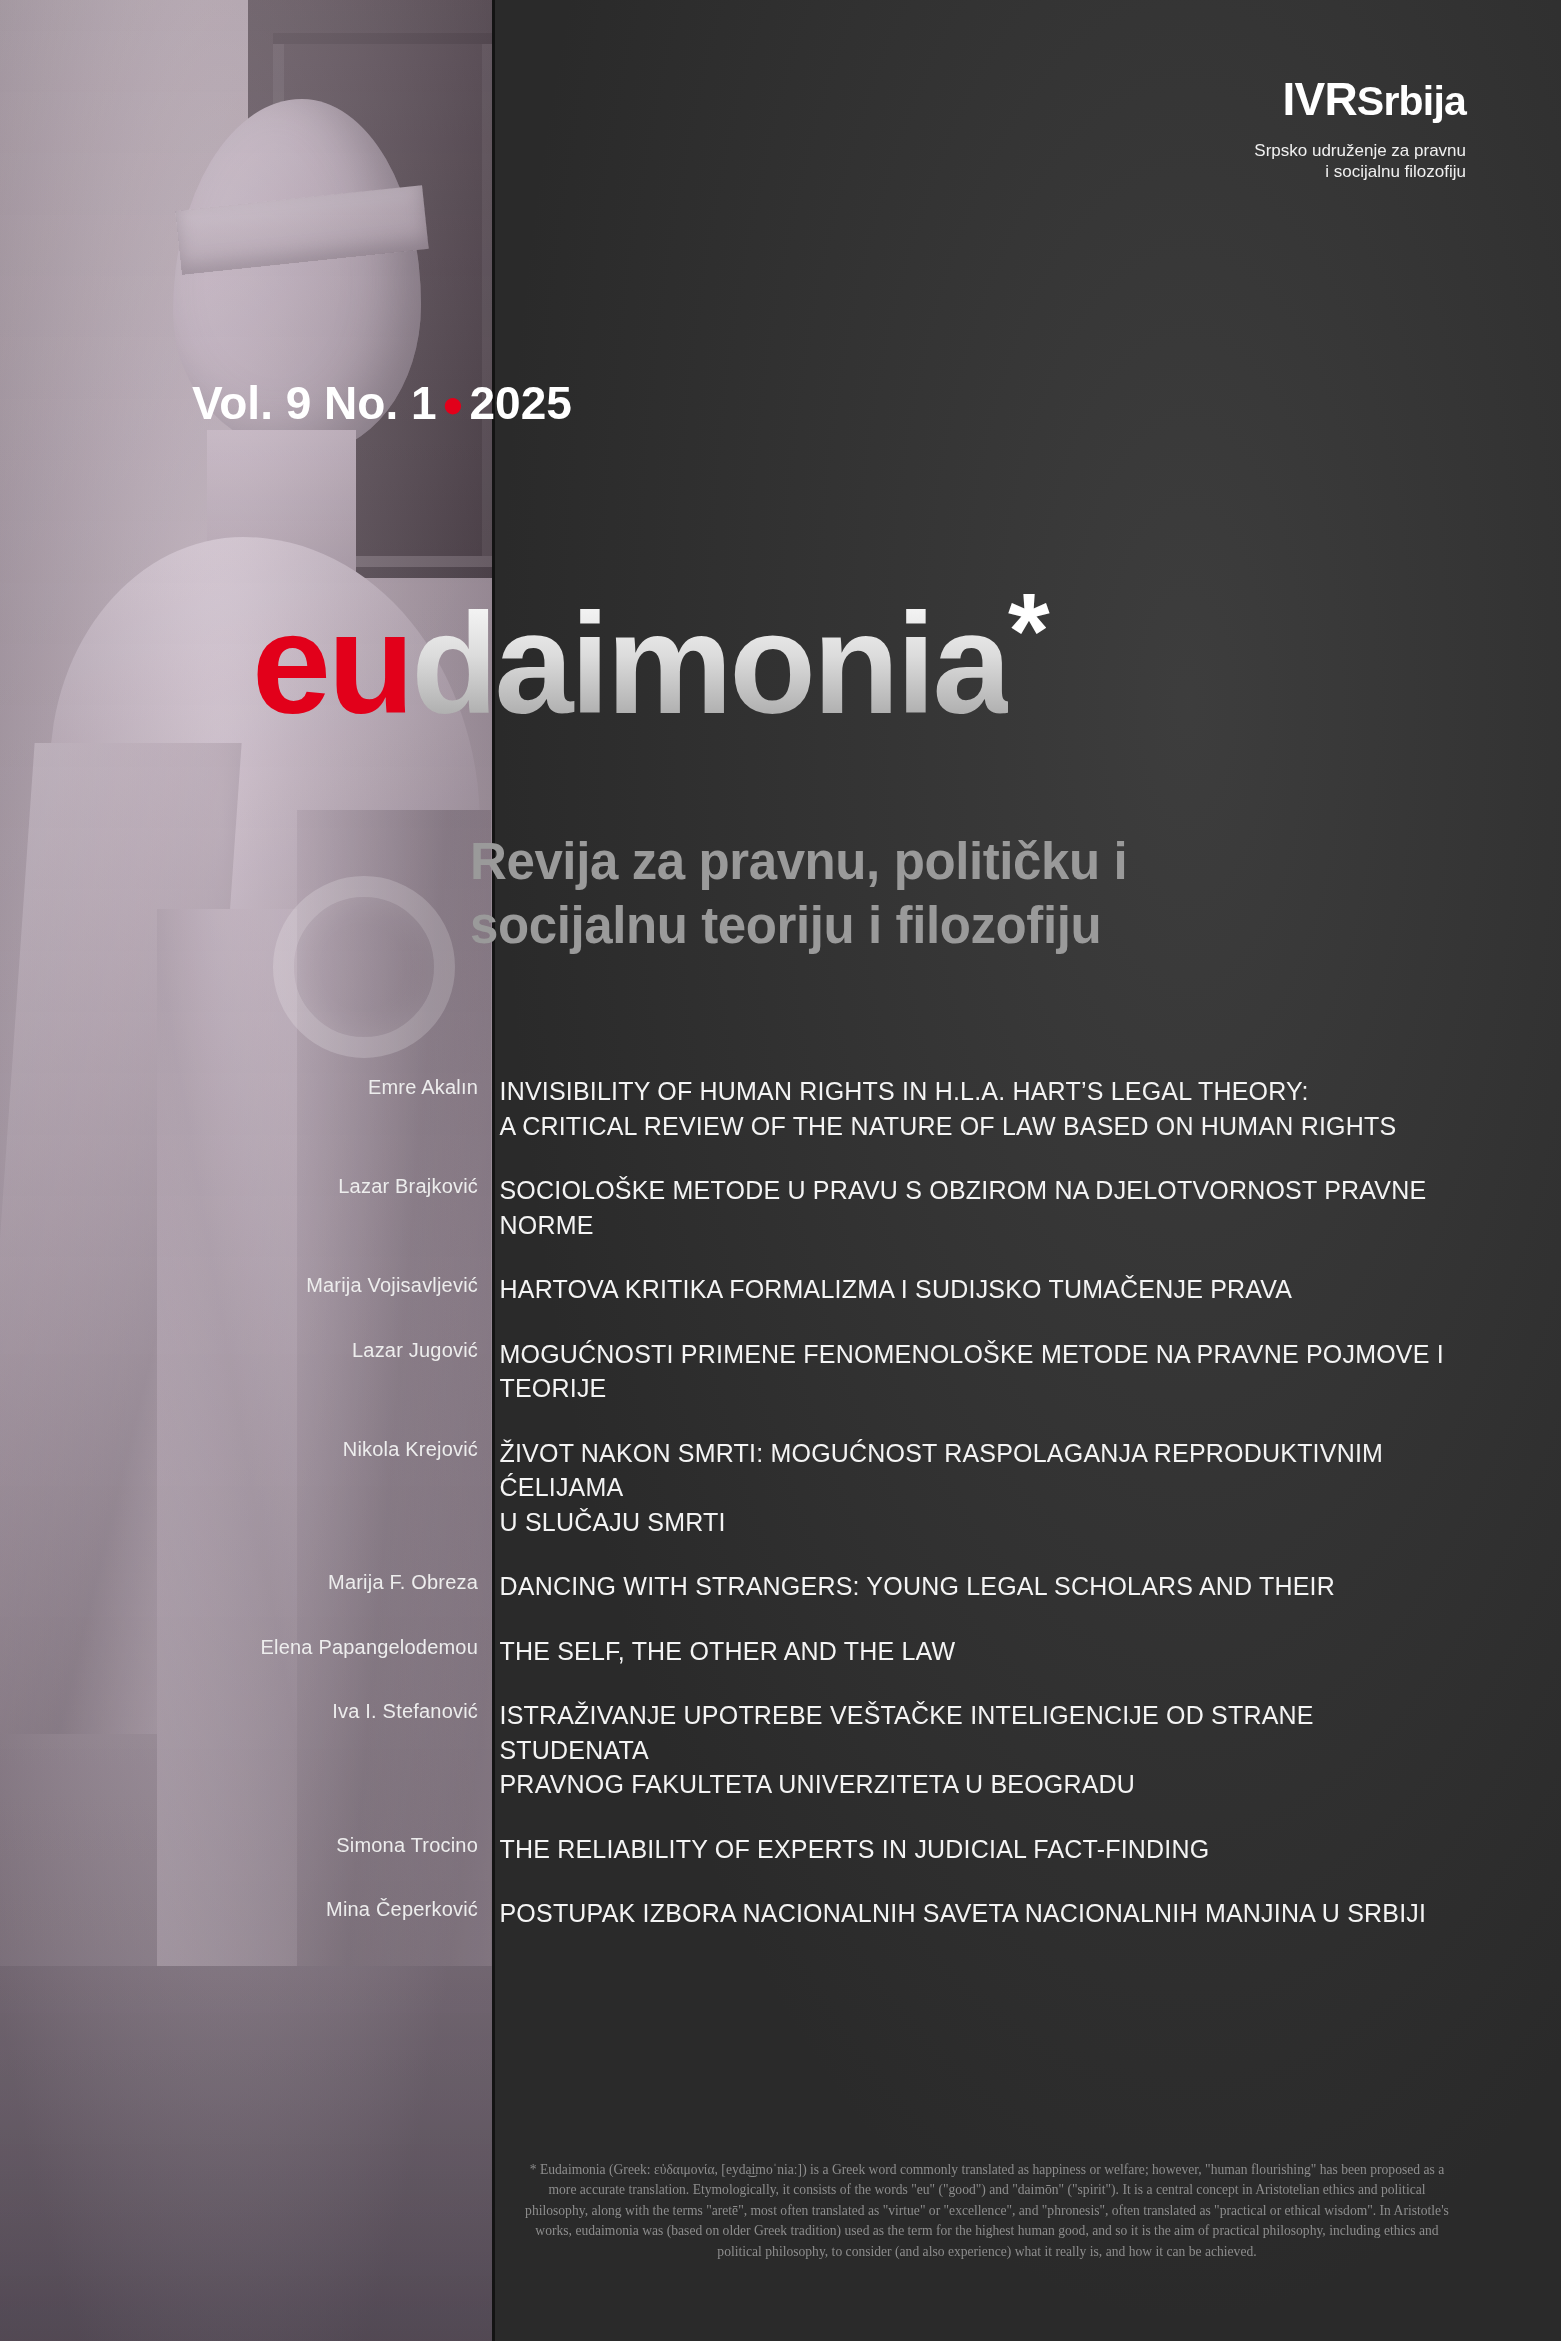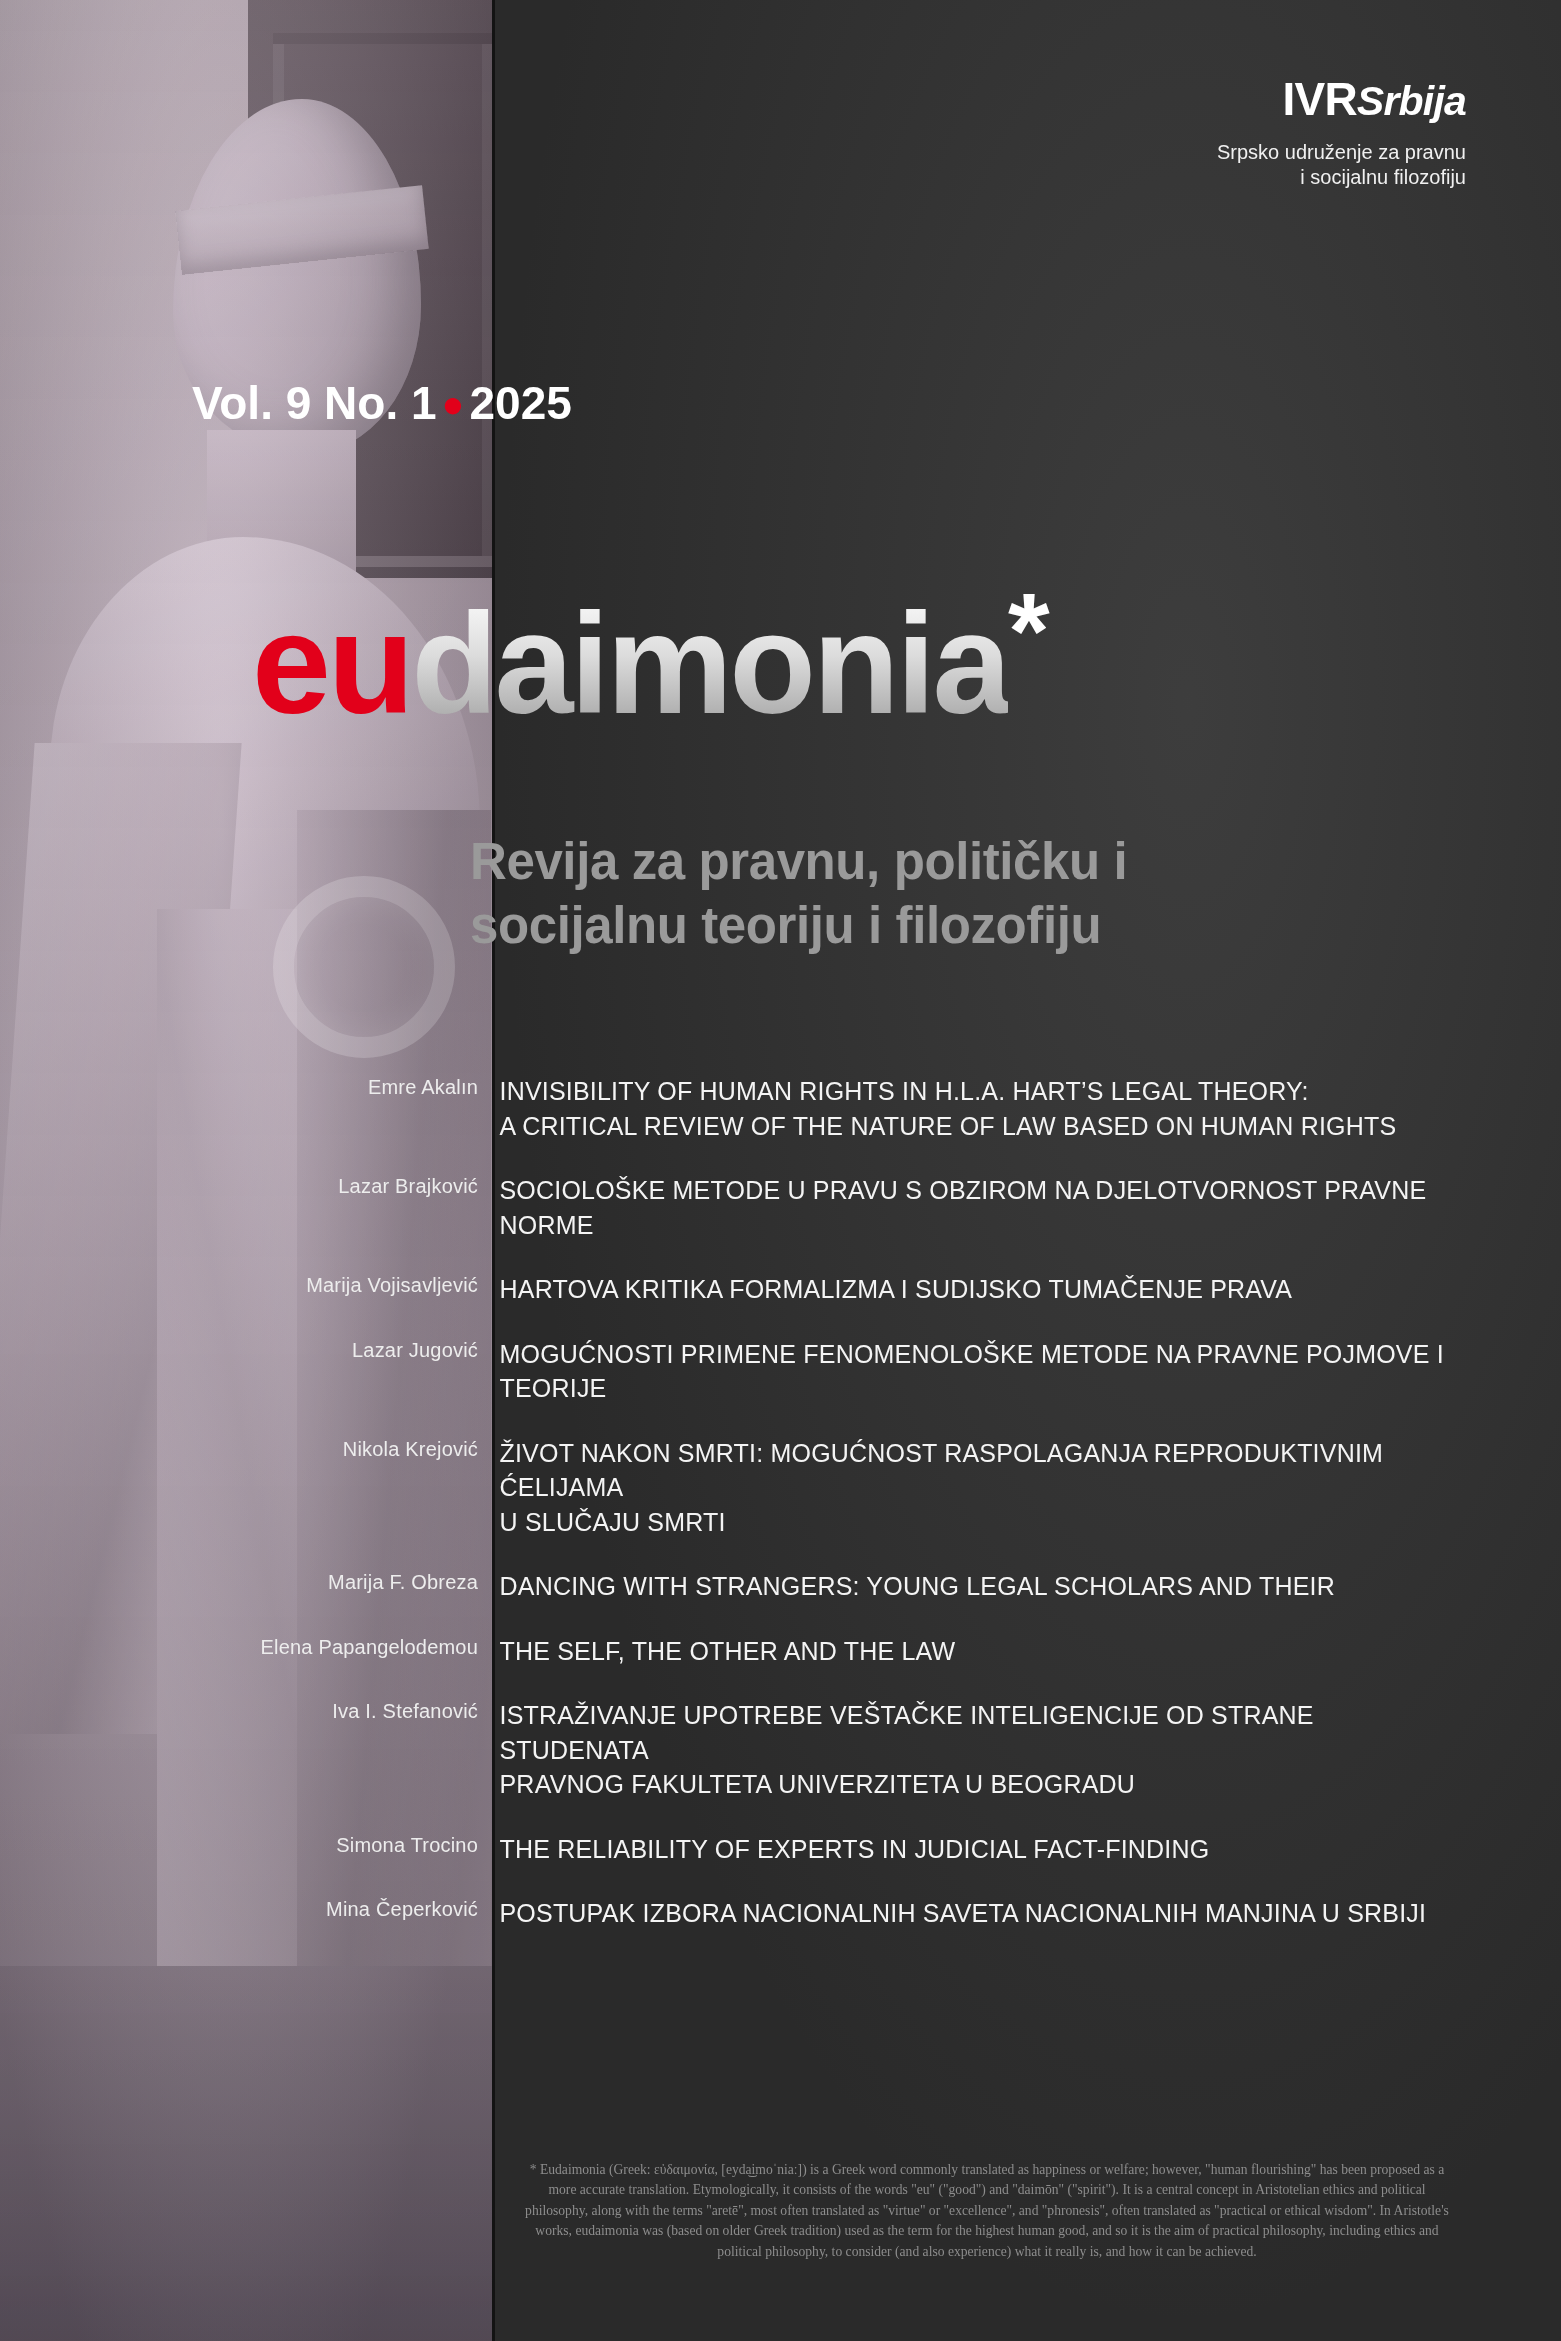--- a/index.html
+++ b/index.html
@@ -152,25 +152,24 @@
     font-weight: bold;
     letter-spacing: -0.8px;
     line-height: .95;
     white-space: nowrap;
   }
   .logo-mark .ivr {
     font-size: 46px;
   }
   .logo-mark .srbija {
     font-size: 41px;
-    font-style: italic;
   }
   .logo-sub {
     margin-top: 18px;
-    font-size: 20px;
+    font-size: 17px;
     line-height: 1.28;
     color: #f0f0f0;
     font-weight: normal;
   }
   
   .volume {
     position: absolute;
     left: 192px;
     top: 376px;
     color: #ffffff;

